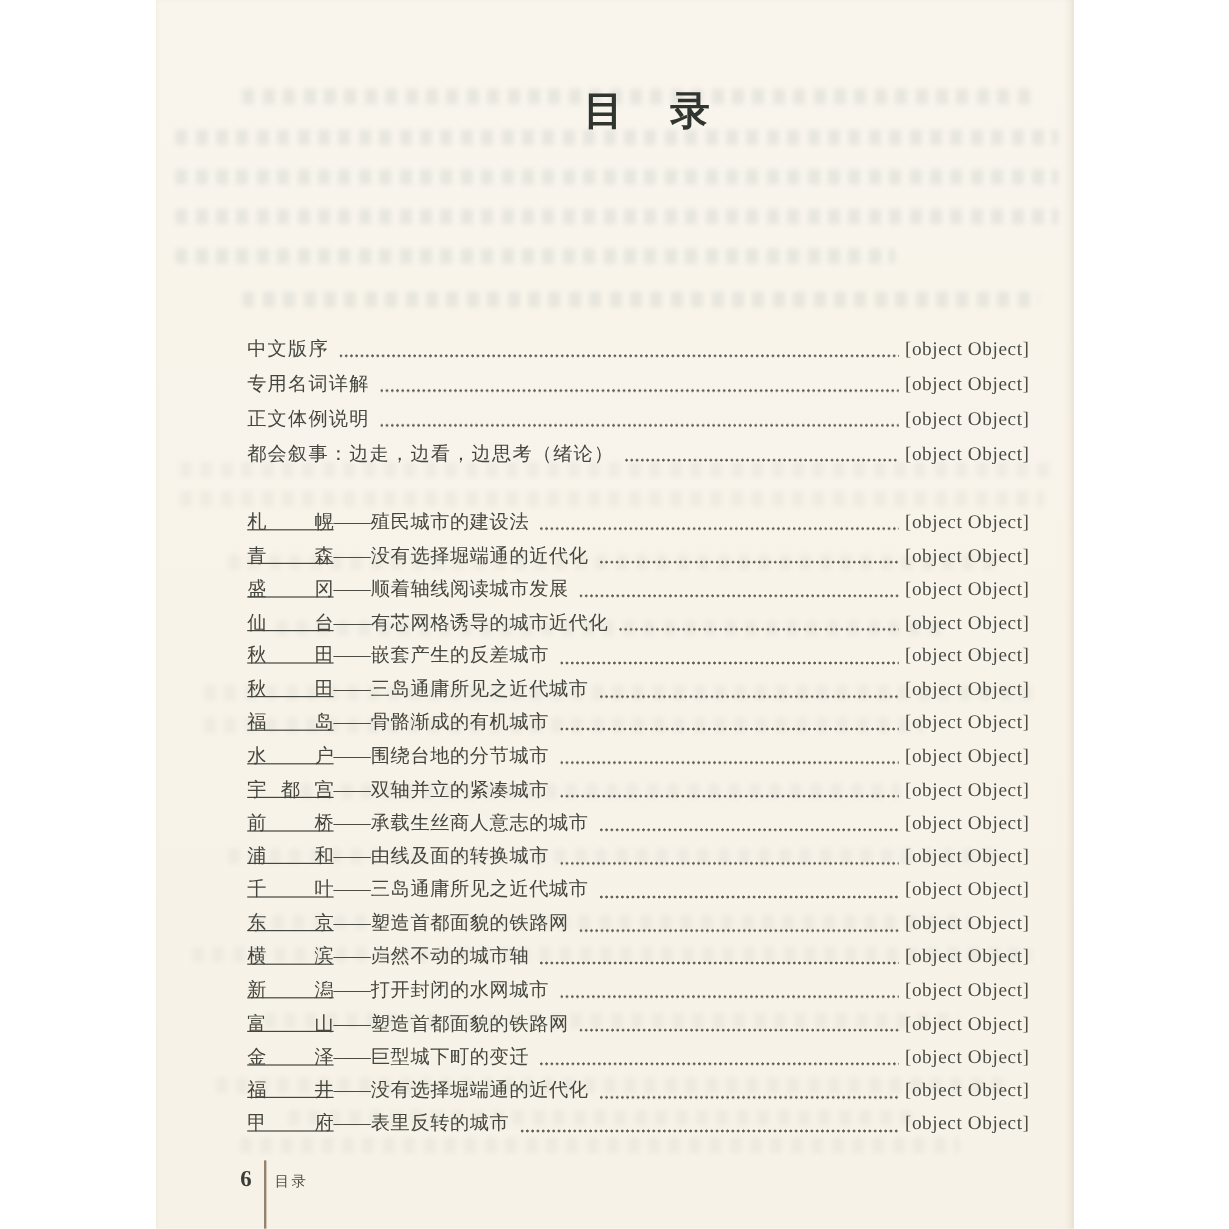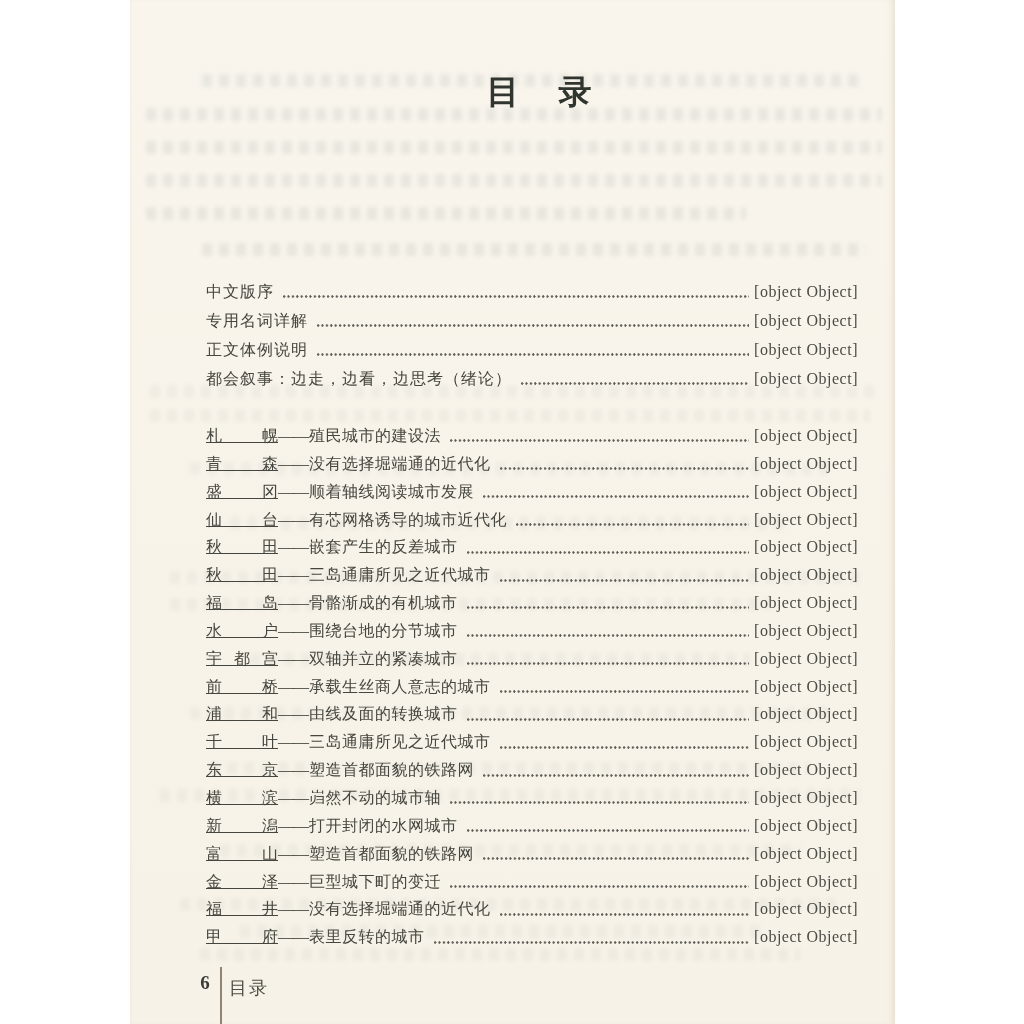--- a/index.html
+++ b/index.html
@@ -45,21 +45,21 @@
     flex:1 1 auto;height:3px;align-self:center;transform:translateY(5px);
     margin:0 5px 0 9px;
     background-image:radial-gradient(circle at 1.1px 1.5px,#5d5d57 1px,rgba(93,93,87,0) 1.35px);
     background-size:4.4px 3px;background-repeat:repeat-x;
   }
   .pagenum{flex:0 0 auto;min-width:26px;text-align:right;color:#4a4b45;letter-spacing:.5px;}
   
   .folio{position:absolute;left:62px;top:972px;width:26px;text-align:center;
          font-size:19px;font-weight:bold;color:#3b3c36;}
   .footer-rule{position:absolute;left:90px;top:967px;width:1.5px;height:57px;background:#94846f;}
-  .running-title{position:absolute;left:99px;top:976px;font-size:18px;color:#4c4d46;letter-spacing:2px;}
+  .running-title{position:absolute;left:99px;top:976px;font-size:12px;color:#4c4d46;letter-spacing:2px;}
 </style>
 </head>
 <body>
 
 <div class="page">
 
   <div class="bleed top" style="top:74px;left:72px;width:660px;"></div>
   <div class="bleed top" style="top:108px;left:16px;width:736px;"></div>
   <div class="bleed top" style="top:141px;left:16px;width:736px;"></div>
   <div class="bleed top" style="top:174px;left:16px;width:736px;"></div>

